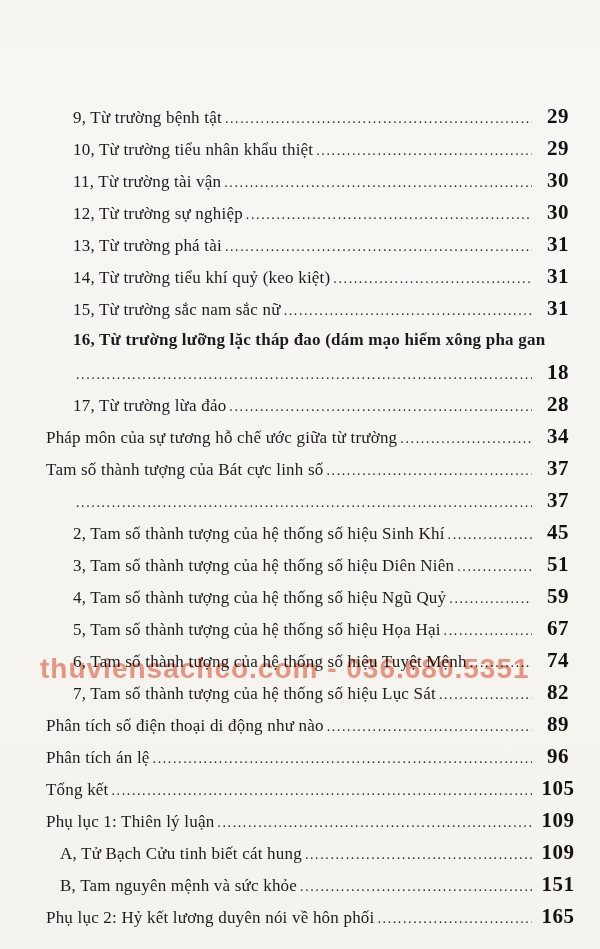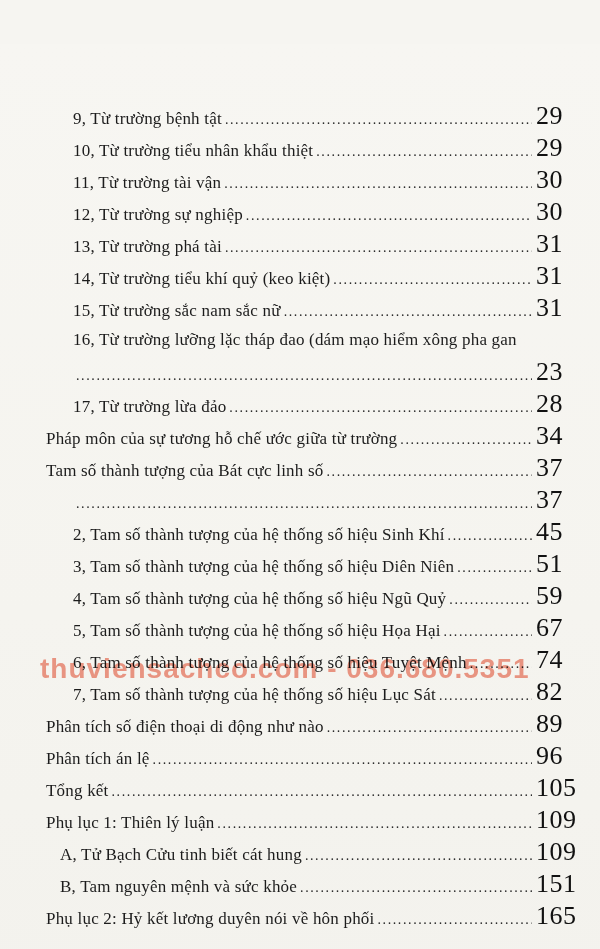--- a/index.html
+++ b/index.html
@@ -23,42 +23,42 @@
   .row{
     display:flex;
     align-items:baseline;
     height:32px;
     line-height:32px;
     font-size:17px;
     white-space:nowrap;
   }
   .row .label{flex:0 0 auto;letter-spacing:0.2px;}
   .row.clip{overflow:hidden;}
-  .row.clip .label{flex:1 1 auto;overflow:hidden;}
+  .row.clip .label{flex:1 1 auto;overflow:hidden;font-weight:bold;}
   .indent-0{padding-left:0;}
   .indent-1{padding-left:14px;}
   .indent-2{padding-left:27px;}
   .dots{
     flex:1 1 auto;
     overflow:hidden;
     white-space:nowrap;
     font-size:14px;
     color:#2a2a2a;
     letter-spacing:1.6px;
     margin:0 4px 0 3px;
   }
   .dots::after{
     content:"..................................................................................................................................................................";
   }
   .pg{
     flex:0 0 auto;
     min-width:44px;
-    text-align:left;
-    font-size:26px;
-    font-weight:normal;
+    text-align:center;
+    font-size:21px;
+    font-weight:bold;
     letter-spacing:0.5px;
     color:#111;
   }
   .footer{
     text-align:center;
     font-size:16px;
     margin-top:14px;
     padding-right:26px;
   }
   .watermark{
@@ -116,21 +116,21 @@
         <span class="label">15, Từ trường sắc nam sắc nữ</span>
         <span class="dots"></span>
         <span class="pg">31</span>
       </div>
       <div class="row indent-2 clip">
         <span class="label">16, Từ trường lưỡng lặc tháp đao (dám mạo hiểm xông pha gan</span>
       </div>
       <div class="row indent-2">
         <span class="label"></span>
         <span class="dots"></span>
-        <span class="pg">23</span>
+        <span class="pg">18</span>
       </div>
       <div class="row indent-2">
         <span class="label">17, Từ trường lừa đảo</span>
         <span class="dots"></span>
         <span class="pg">28</span>
       </div>
       <div class="row indent-0">
         <span class="label">Pháp môn của sự tương hỗ chế ước giữa từ trường</span>
         <span class="dots"></span>
         <span class="pg">34</span>

